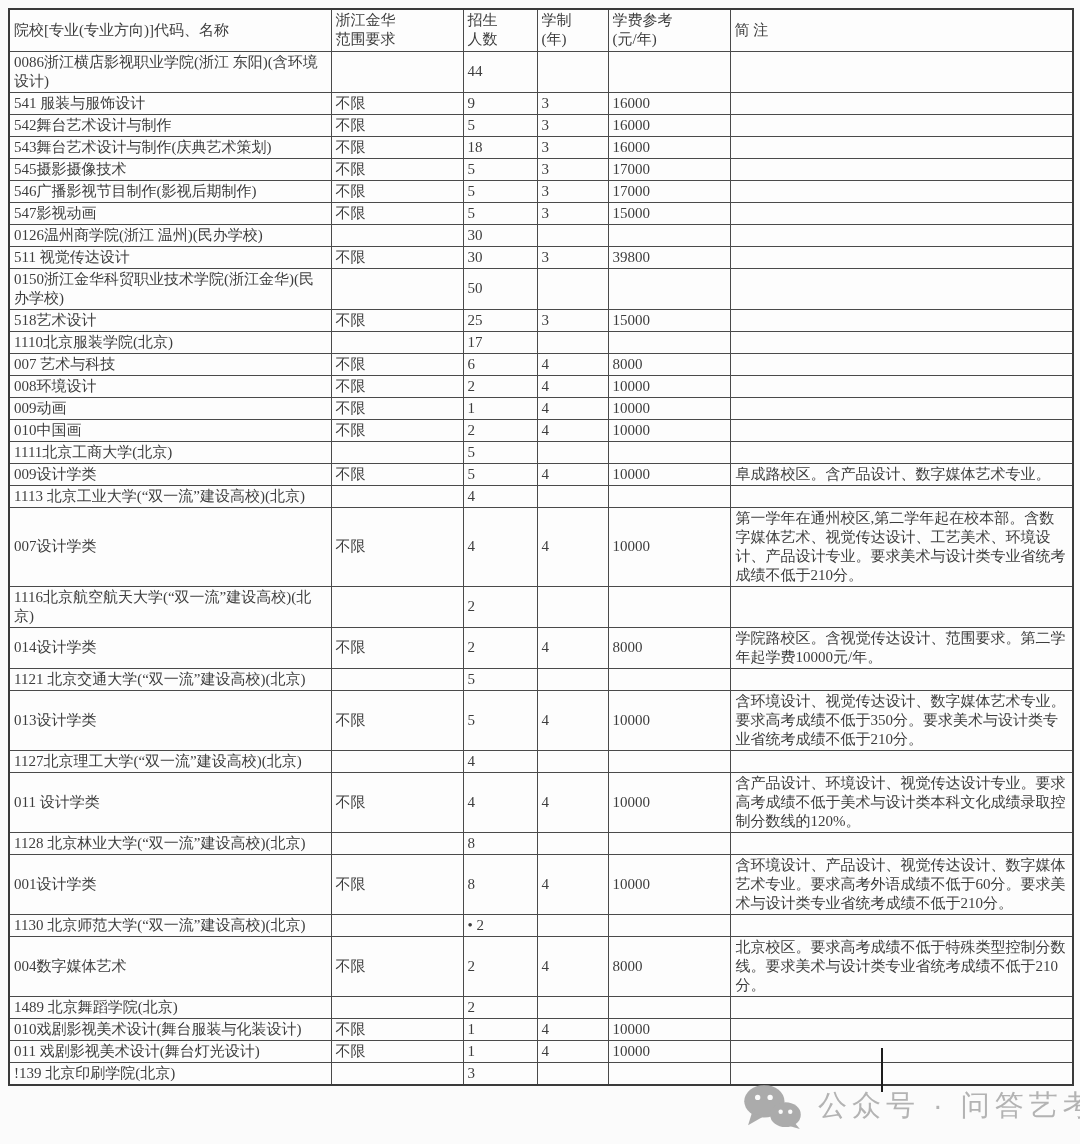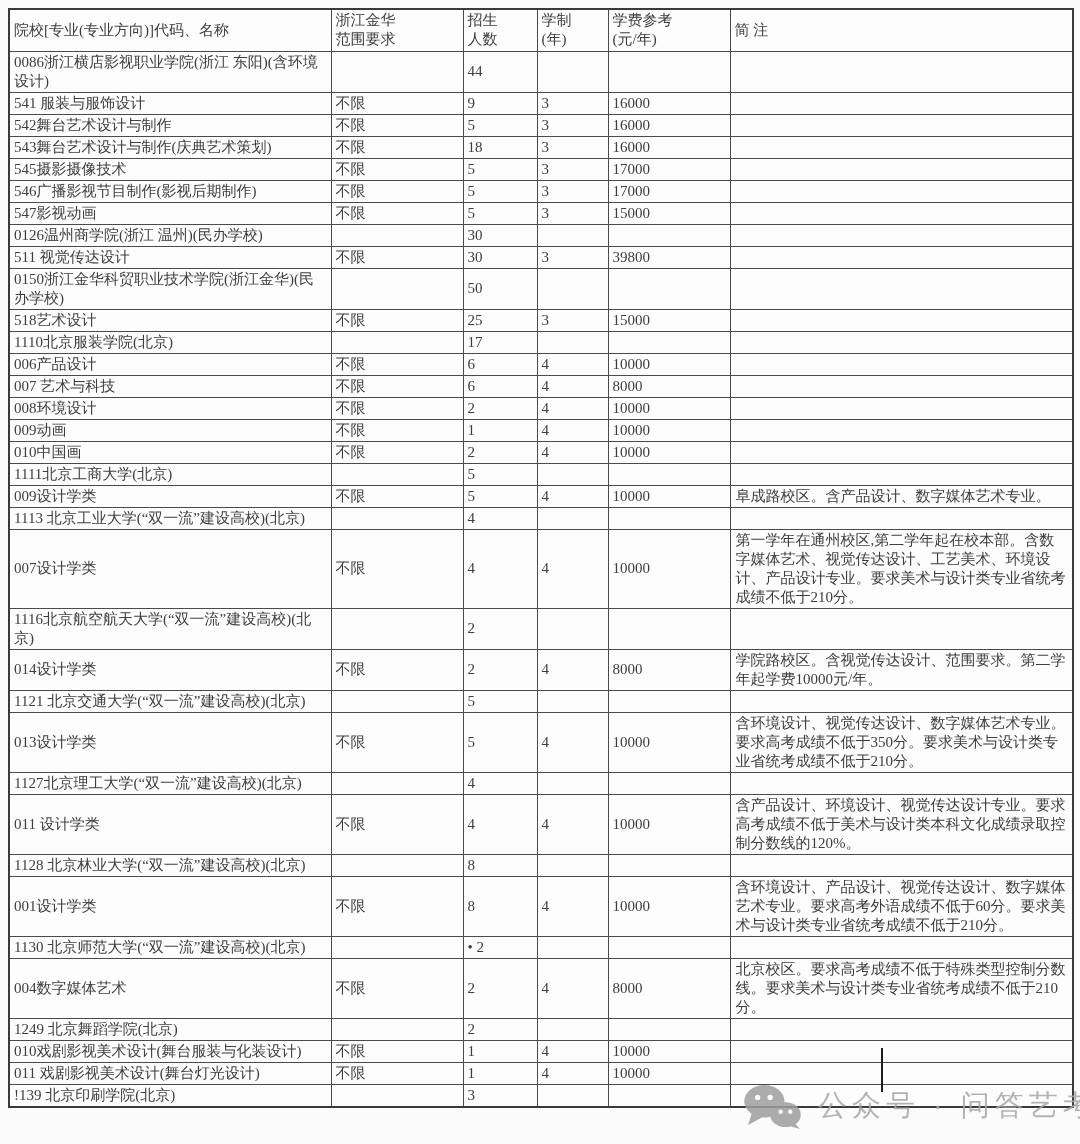--- a/index.html
+++ b/index.html
@@ -156,28 +156,20 @@
         </tr>
         <tr>
           <td class="c-name">1110北京服装学院(北京)</td>
           <td class="c-sub"></td>
           <td class="c-count">17</td>
           <td class="c-years"></td>
           <td class="c-fee"></td>
           <td class="c-note"></td>
         </tr>
         <tr>
-          <td class="c-name">006产品设计</td>
-          <td class="c-sub">不限</td>
-          <td class="c-count">6</td>
-          <td class="c-years">4</td>
-          <td class="c-fee">10000</td>
-          <td class="c-note"></td>
-        </tr>
-        <tr>
           <td class="c-name">007 艺术与科技</td>
           <td class="c-sub">不限</td>
           <td class="c-count">6</td>
           <td class="c-years">4</td>
           <td class="c-fee">8000</td>
           <td class="c-note"></td>
         </tr>
         <tr>
           <td class="c-name">008环境设计</td>
           <td class="c-sub">不限</td>
@@ -308,21 +300,21 @@
         </tr>
         <tr>
           <td class="c-name">004数字媒体艺术</td>
           <td class="c-sub">不限</td>
           <td class="c-count">2</td>
           <td class="c-years">4</td>
           <td class="c-fee">8000</td>
           <td class="c-note">北京校区。要求高考成绩不低于特殊类型控制分数线。要求美术与设计类专业省统考成绩不低于210分。</td>
         </tr>
         <tr>
-          <td class="c-name">1249 北京舞蹈学院(北京)</td>
+          <td class="c-name">1489 北京舞蹈学院(北京)</td>
           <td class="c-sub"></td>
           <td class="c-count">2</td>
           <td class="c-years"></td>
           <td class="c-fee"></td>
           <td class="c-note"></td>
         </tr>
         <tr>
           <td class="c-name">010戏剧影视美术设计(舞台服装与化装设计)</td>
           <td class="c-sub">不限</td>
           <td class="c-count">1</td>

